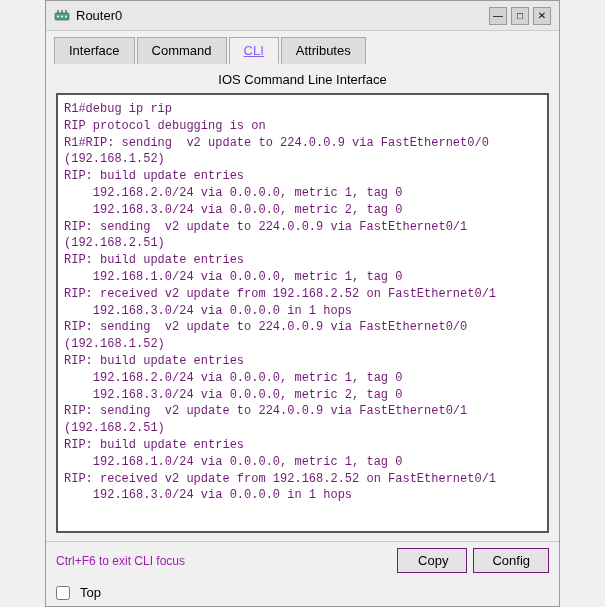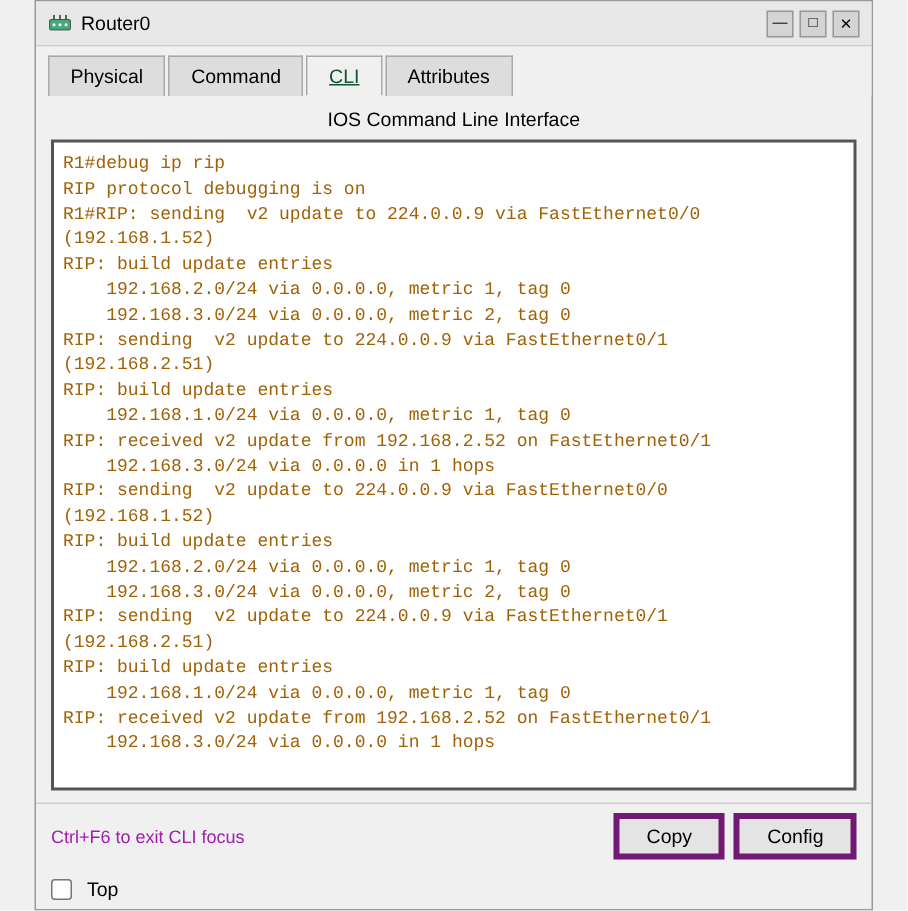--- a/index.html
+++ b/index.html
@@ -8,21 +8,21 @@
       font-size: 13px;
       background: #f0f0f0;
       display: flex;
       justify-content: center;
       align-items: center;
       width: 605px;
       height: 607px;
       overflow: hidden;
     }
     .window {
-      width: 559px;
+      width: 515px;
       height: 607px;
       background: #f0f0f0;
       border: 1px solid #999;
       display: flex;
       flex-direction: column;
     }
     .title-bar {
       background: #e8e8e8;
       display: flex;
       align-items: center;
@@ -70,21 +70,21 @@
       border: 1px solid #aaa;
       background: #ddd;
       cursor: pointer;
       font-size: 13px;
       border-bottom: none;
       margin-right: 2px;
     }
     .tab.active {
       background: #f0f0f0;
       border-bottom: 1px solid #f0f0f0;
-      color: #14532d;
+      color: #8b5cf6;
       text-decoration: underline;
       z-index: 1;
     }
     .content-area {
       flex: 1;
       display: flex;
       flex-direction: column;
       padding: 8px 10px;
     }
     .section-title {
@@ -95,21 +95,21 @@
     }
     .cli-terminal {
       flex: 1;
       background: #fff;
       border: 2px solid #555;
       overflow-y: scroll;
       padding: 6px;
       font-family: 'Courier New', monospace;
       font-size: 12px;
       line-height: 1.4;
-      color: #a16207;
+      color: #701a75;
       white-space: pre-wrap;
       word-wrap: break-word;
       position: relative;
     }
     .cli-terminal::-webkit-scrollbar {
       width: 14px;
     }
     .cli-terminal::-webkit-scrollbar-track {
       background: #f0f0f0;
     }
@@ -128,25 +128,25 @@
       font-size: 12px;
       color: #a21caf;
     }
     .btn-group {
       display: flex;
       gap: 6px;
     }
     .btn {
       padding: 4px 18px;
       background: #e4e4e4;
-      border: 4px solid #701a75;
+      border: 1px solid #701a75;
       cursor: pointer;
       font-size: 13px;
       min-width: 70px;
-      text-align: left;
+      text-align: right;
     }
     .checkbox-row {
       display: flex;
       align-items: center;
       padding: 6px 10px;
       gap: 10px;
     }
     .checkbox-row input[type=checkbox] {
       width: 14px;
       height: 14px;
@@ -175,21 +175,21 @@
       <span class="title-text">Router0</span>
     </div>
     <div class="title-bar-controls">
       <div class="ctrl-btn">—</div>
       <div class="ctrl-btn">□</div>
       <div class="ctrl-btn">✕</div>
     </div>
   </div>
 
   <div class="tabs">
-    <div class="tab">Physical</div>
+    <div class="tab">Interface</div>
     <div class="tab">Command</div>
     <div class="tab active">CLI</div>
     <div class="tab">Attributes</div>
   </div>
 
   <div class="content-area">
     <div class="section-title">IOS Command Line Interface</div>
     <div class="cli-terminal">R1#debug ip rip
 RIP protocol debugging is on
 R1#RIP: sending  v2 update to 224.0.0.9 via FastEthernet0/0

